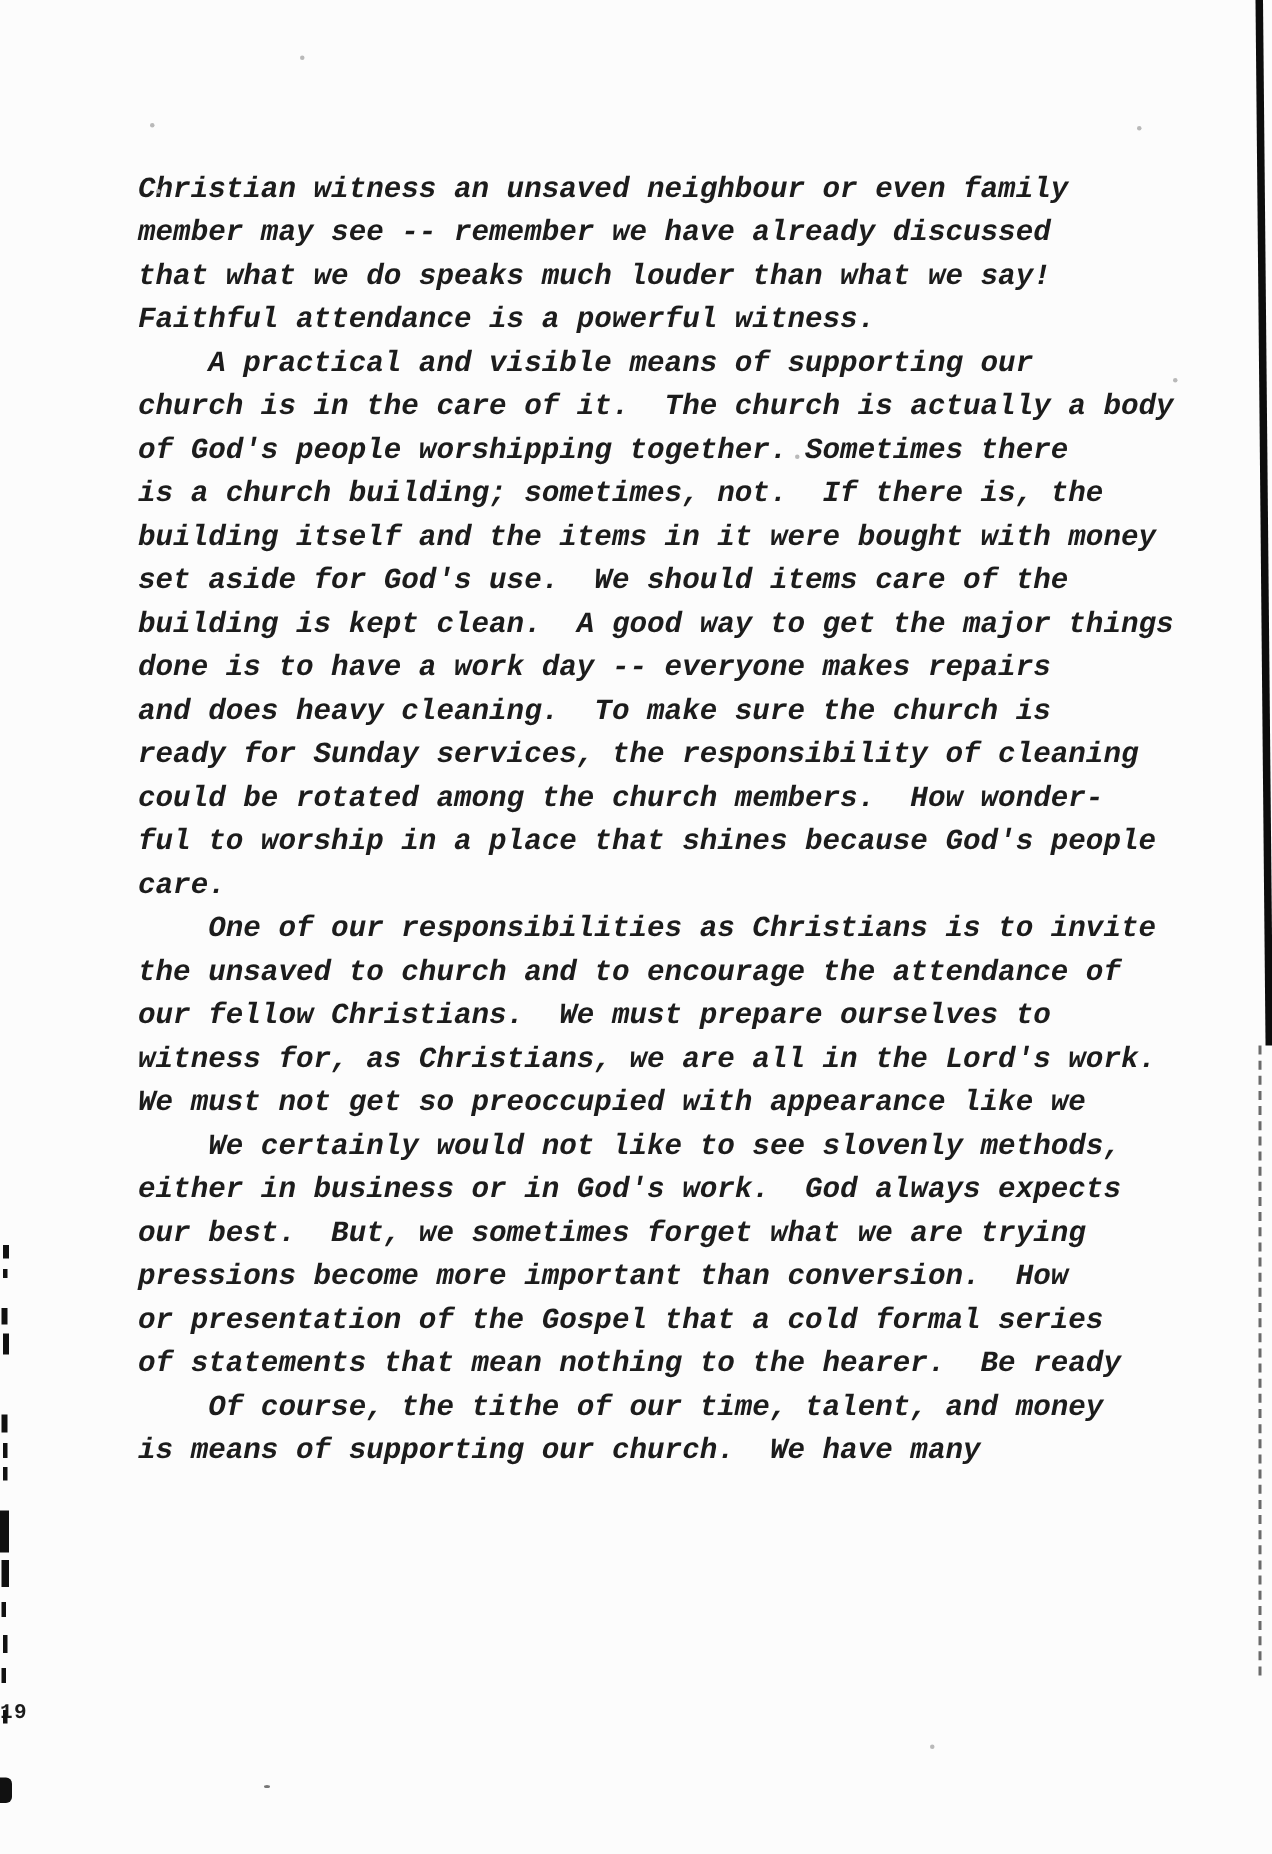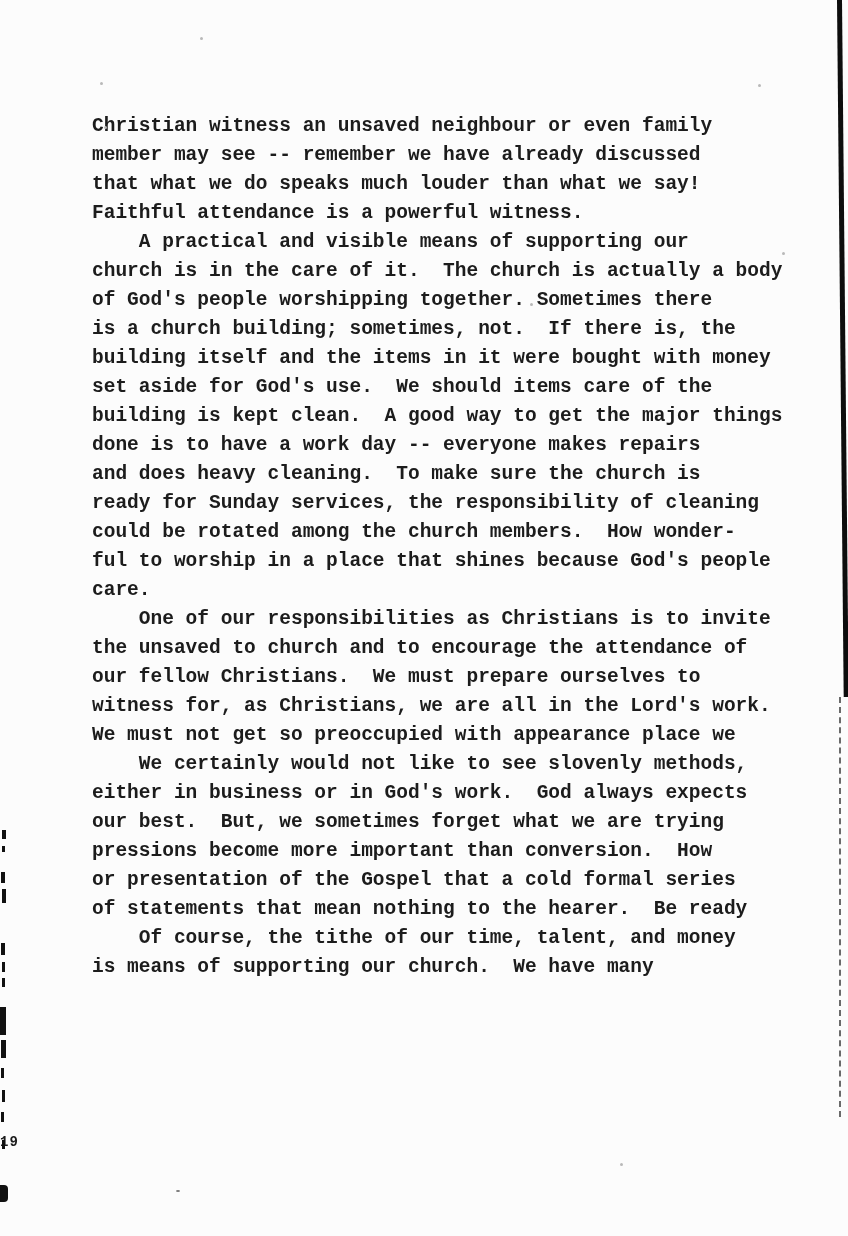--- a/index.html
+++ b/index.html
@@ -15,21 +15,21 @@
   .text-block {
     position: absolute;
     left: 92px;
     top: 112px;
     width: 716px;
     font-size: 19.5px;
     font-weight: 700;
     line-height: 29px;
     -webkit-font-smoothing: none;
   }
-  .line { white-space: pre; min-height: 29px; }
+  .line { white-space: pre; min-height: 29px; font-style: italic; }
   .page-number {
     position: absolute;
     left: 0;
     right: 20px;
     top: 1134px;
     text-align: left;
     font-size: 14px;
     font-weight: 700;
     letter-spacing: 1px;
   }
@@ -98,21 +98,21 @@
     <div class="line">done is to have a work day -- everyone makes repairs</div>
     <div class="line">and does heavy cleaning.  To make sure the church is</div>
     <div class="line">ready for Sunday services, the responsibility of cleaning</div>
     <div class="line">could be rotated among the church members.  How wonder-</div>
     <div class="line">ful to worship in a place that shines because God's people</div>
     <div class="line">care.</div>
     <div class="line">    One of our responsibilities as Christians is to invite</div>
     <div class="line">the unsaved to church and to encourage the attendance of</div>
     <div class="line">our fellow Christians.  We must prepare ourselves to</div>
     <div class="line">witness for, as Christians, we are all in the Lord's work.</div>
-    <div class="line">We must not get so preoccupied with appearance place we</div>
+    <div class="line">We must not get so preoccupied with appearance like we</div>
     <div class="line">    We certainly would not like to see slovenly methods,</div>
     <div class="line">either in business or in God's work.  God always expects</div>
     <div class="line">our best.  But, we sometimes forget what we are trying</div>
     <div class="line">pressions become more important than conversion.  How</div>
     <div class="line">or presentation of the Gospel that a cold formal series</div>
     <div class="line">of statements that mean nothing to the hearer.  Be ready</div>
     <div class="line">    Of course, the tithe of our time, talent, and money</div>
     <div class="line">is means of supporting our church.  We have many</div>
   </div>
 

